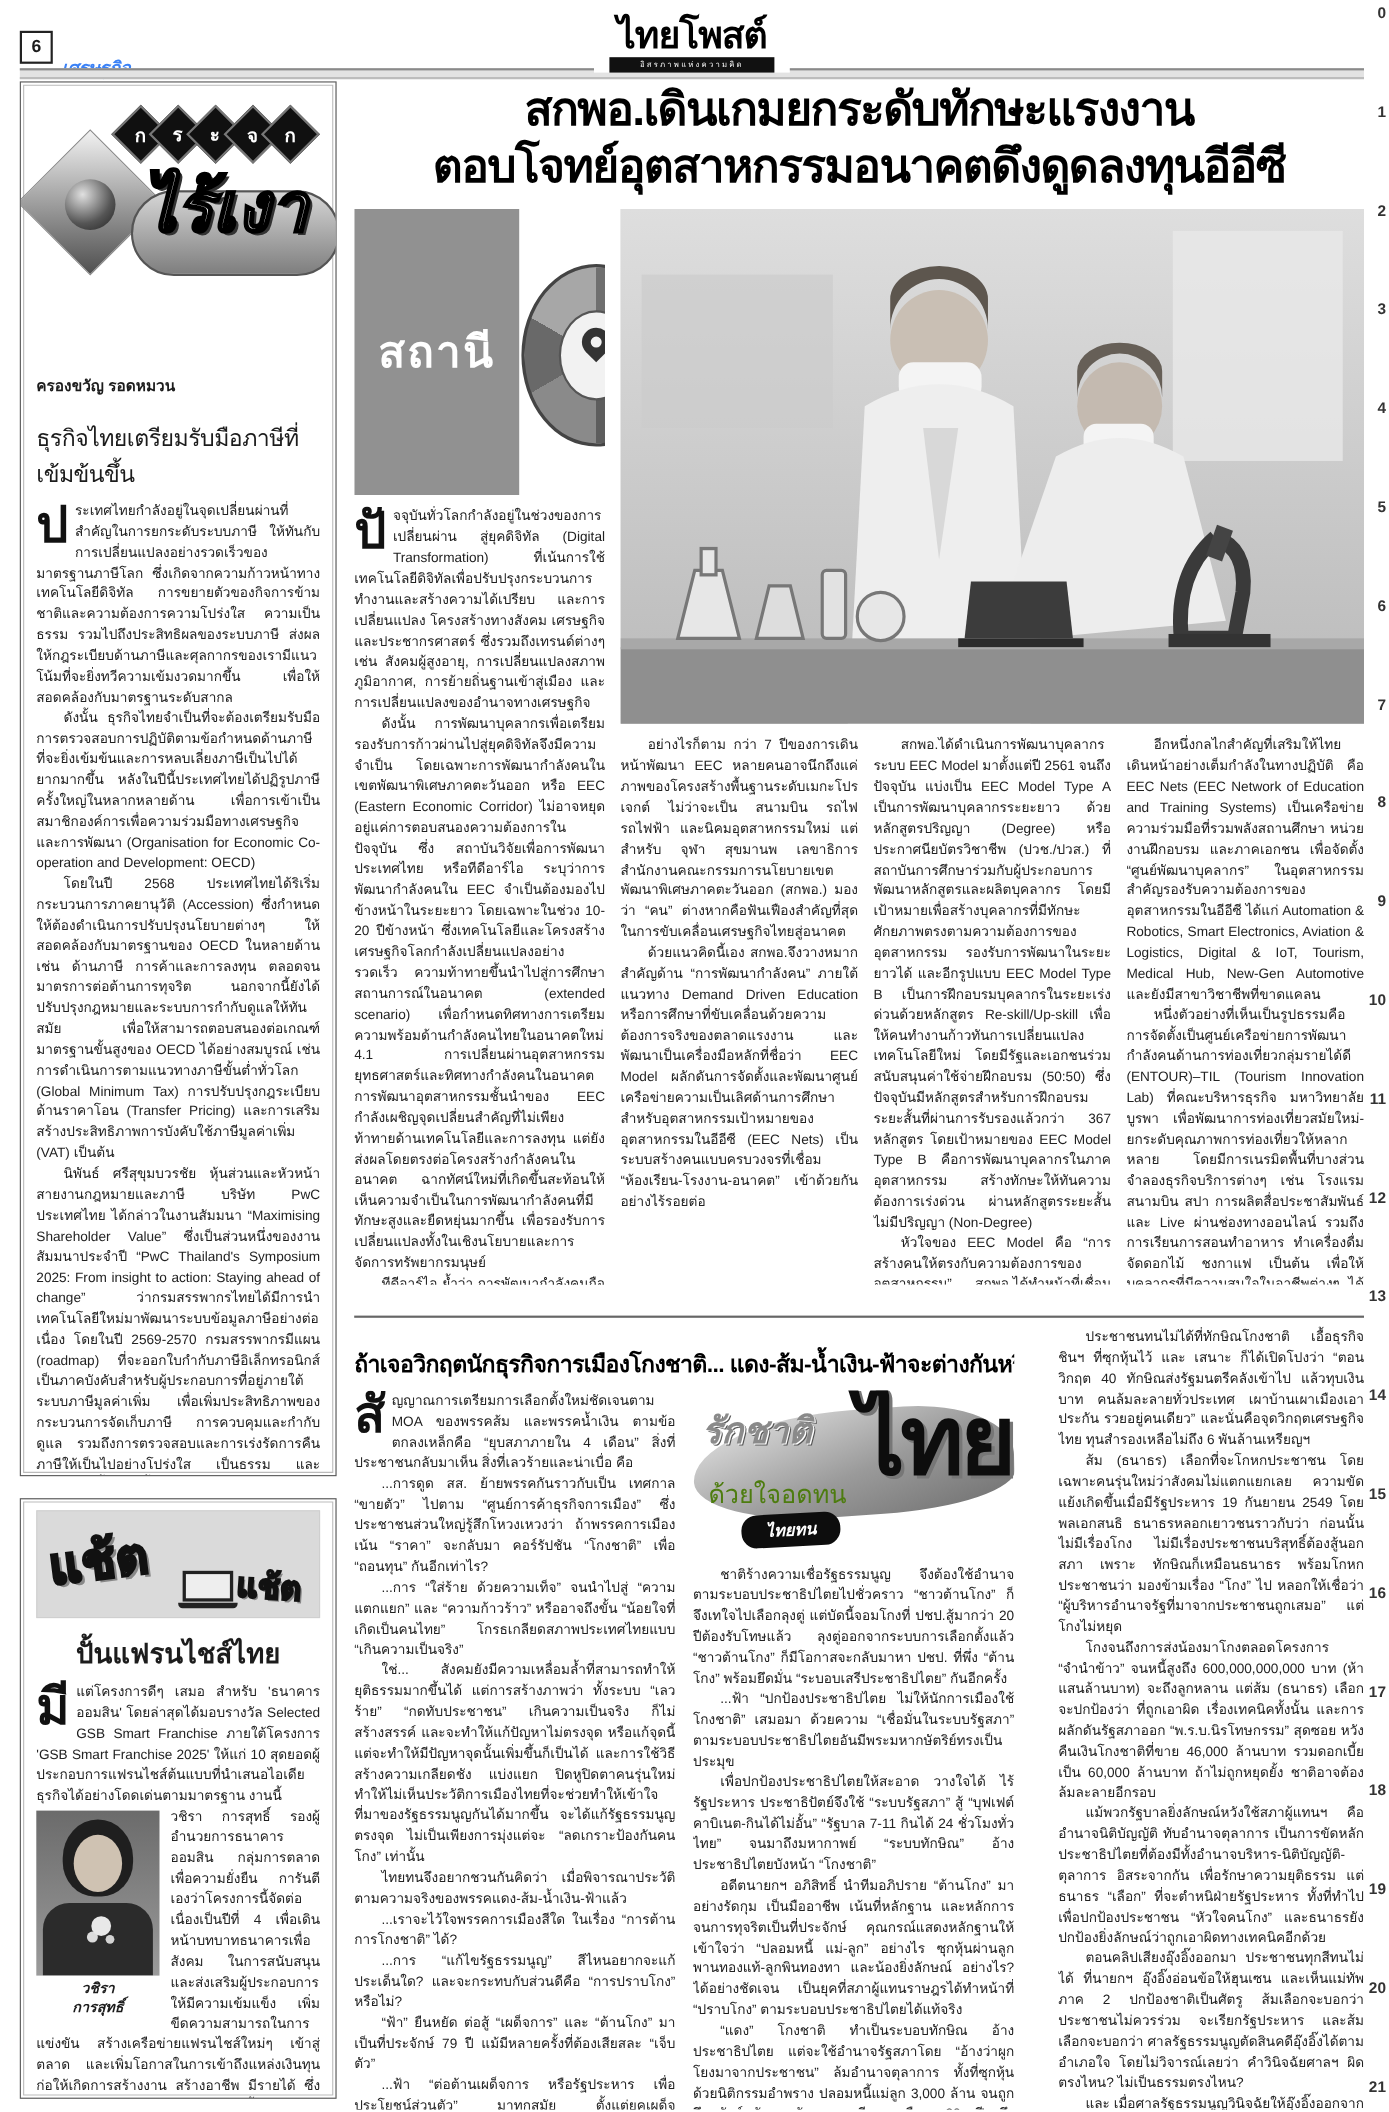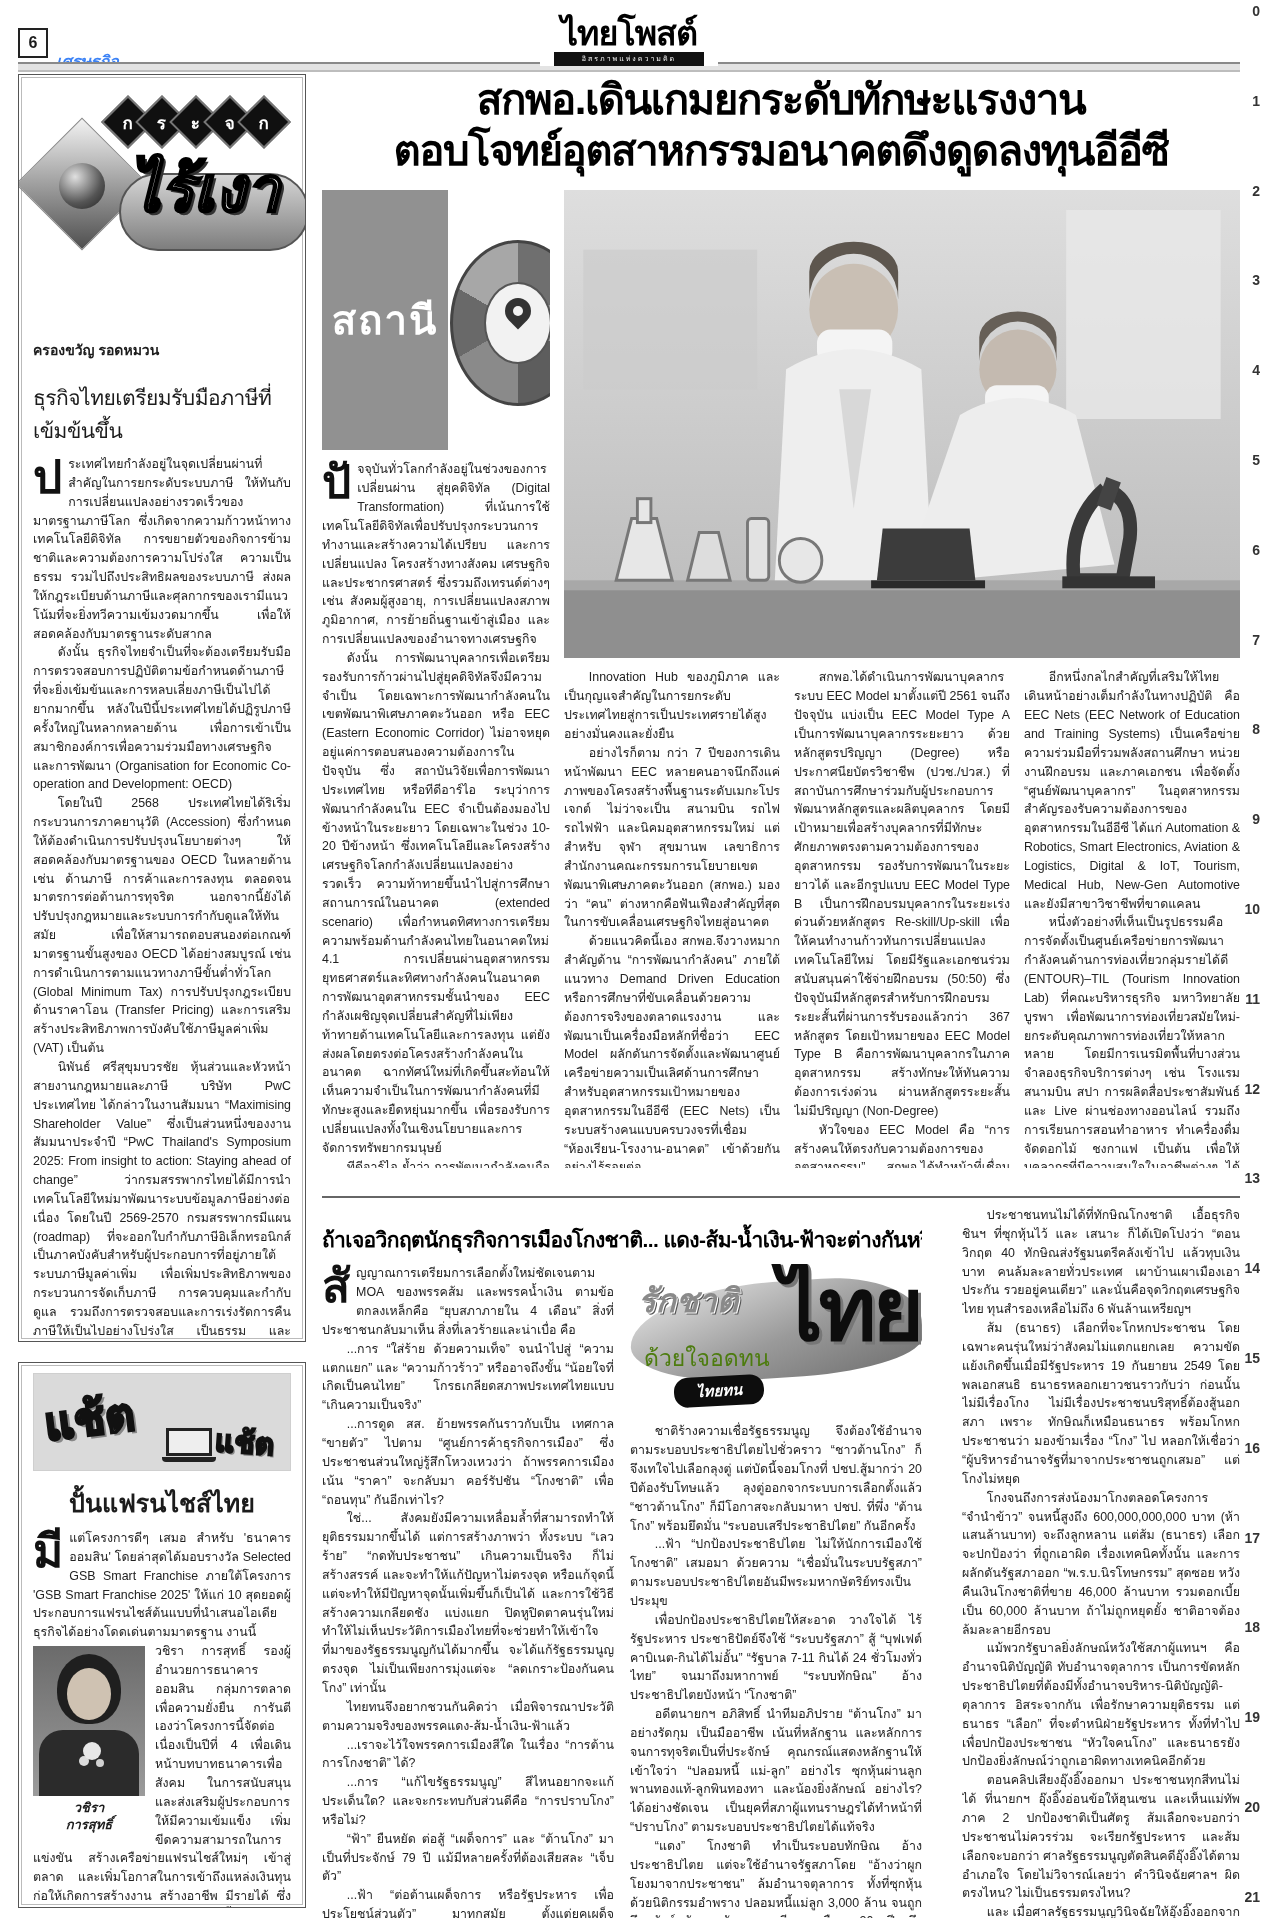--- a/index.html
+++ b/index.html
@@ -58,21 +58,21 @@
   .p-face{position:absolute;left:34px;top:22px;width:44px;height:52px;border-radius:50%;background:#cfc2b2;}
   .p-body{position:absolute;left:6px;top:84px;width:100px;height:66px;border-radius:24px 24px 0 0;background:#2b2b2b;}
   .p-flower{position:absolute;left:50px;top:96px;width:18px;height:18px;border-radius:50%;background:#e8e8e8;box-shadow:-8px 10px 0 -4px #dcdcdc,8px 12px 0 -5px #d2d2d2;}
   .ccaption{font-size:13px;font-weight:bold;font-style:italic;line-height:1.3;margin-top:4px;}
   
   .main-article{position:absolute;left:322px;top:74px;width:918px;height:1114px;overflow:hidden;}
   .headline{font-size:42px;font-weight:900;text-align:center;line-height:1.22;letter-spacing:-1.5px;color:#000;}
   .ma-body{display:flex;gap:14px;margin-top:14px;height:978px;}
   .ma-col1{width:228px;flex:none;overflow:hidden;}
   .station-logo{display:flex;height:260px;margin-bottom:10px;}
-  .st-stack{width:126px;flex:none;display:flex;flex-direction:column;}
+  .st-stack{width:150px;flex:none;display:flex;flex-direction:column;}
   .st-top{background:#919191;color:#fff;font-size:40px;font-weight:bold;flex:1;display:flex;align-items:center;justify-content:center;letter-spacing:2px;}
   .st-bot{background:#000;color:#fff;font-size:50px;font-weight:900;flex:1.2;display:flex;align-items:center;justify-content:center;}
   .st-wheel{flex:1;position:relative;}
   .donut{position:absolute;left:2px;top:50px;width:130px;height:160px;border-radius:50%;
          background:conic-gradient(#6f6f6f 0 60deg,#9d9d9d 60deg 120deg,#5d5d5d 120deg 180deg,#8a8a8a 180deg 240deg,#696969 240deg 300deg,#a7a7a7 300deg 360deg);
          border:3px solid #444;}
   .donut-center{position:absolute;left:50%;top:50%;transform:translate(-50%,-50%);width:64px;height:78px;border-radius:50%;background:#f2f2f2;border:2px solid #555;}
   .pin{position:absolute;left:50%;top:14px;transform:translateX(-50%);width:26px;height:26px;border-radius:50% 50% 50% 0;background:#333;transform:translateX(-50%) rotate(-45deg);}
   .pin::after{content:"";position:absolute;left:8px;top:8px;width:10px;height:10px;border-radius:50%;background:#f2f2f2;}
   .ma-right{flex:1;display:flex;flex-direction:column;overflow:hidden;}
@@ -258,21 +258,20 @@
 
           <path d="M330 340 l90 0 l6 52 l-102 0 Z" fill="#3c3c3c"></path>
           <rect x="318" y="392" width="118" height="8" fill="#2a2a2a"></rect>
 
           <path d="M560 300 q30 10 26 50 l-8 42 h-50 q-6 -60 32 -92" fill="none" stroke="#3a3a3a" stroke-width="14"></path>
           <rect x="516" y="388" width="96" height="12" fill="#333333"></rect>
           <rect x="556" y="290" width="16" height="30" fill="#444444" transform="rotate(20 564 305)"></rect>
         </svg>
         <div class="ma-cols">
           <div class="ma-colN">
-              <p class="para">Innovation Hub ของภูมิภาค และเป็นกุญแจสำคัญในการยกระดับประเทศไทยสู่การเป็นประเทศรายได้สูงอย่างมั่นคงและยั่งยืน</p>
               <p class="para">อย่างไรก็ตาม กว่า 7 ปีของการเดินหน้าพัฒนา EEC หลายคนอาจนึกถึงแค่ภาพของโครงสร้างพื้นฐานระดับเมกะโปรเจกต์ ไม่ว่าจะเป็น สนามบิน รถไฟ รถไฟฟ้า และนิคมอุตสาหกรรมใหม่ แต่สำหรับ จุฬา สุขมานพ เลขาธิการสำนักงานคณะกรรมการนโยบายเขตพัฒนาพิเศษภาคตะวันออก (สกพอ.) มองว่า “คน” ต่างหากคือฟันเฟืองสำคัญที่สุดในการขับเคลื่อนเศรษฐกิจไทยสู่อนาคต</p>
               <p class="para">ด้วยแนวคิดนี้เอง สกพอ.จึงวางหมากสำคัญด้าน “การพัฒนากำลังคน” ภายใต้แนวทาง Demand Driven Education หรือการศึกษาที่ขับเคลื่อนด้วยความต้องการจริงของตลาดแรงงาน และพัฒนาเป็นเครื่องมือหลักที่ชื่อว่า EEC Model ผลักดันการจัดตั้งและพัฒนาศูนย์เครือข่ายความเป็นเลิศด้านการศึกษาสำหรับอุตสาหกรรมเป้าหมายของอุตสาหกรรมในอีอีซี (EEC Nets) เป็นระบบสร้างคนแบบครบวงจรที่เชื่อม “ห้องเรียน-โรงงาน-อนาคต” เข้าด้วยกันอย่างไร้รอยต่อ</p>
             </div>
           <div class="ma-colN">
               <p class="para">สกพอ.ได้ดำเนินการพัฒนาบุคลากรระบบ EEC Model มาตั้งแต่ปี 2561 จนถึงปัจจุบัน แบ่งเป็น EEC Model Type A เป็นการพัฒนาบุคลากรระยะยาว ด้วยหลักสูตรปริญญา (Degree) หรือประกาศนียบัตรวิชาชีพ (ปวช./ปวส.) ที่สถาบันการศึกษาร่วมกับผู้ประกอบการ พัฒนาหลักสูตรและผลิตบุคลากร โดยมีเป้าหมายเพื่อสร้างบุคลากรที่มีทักษะ ศักยภาพตรงตามความต้องการของอุตสาหกรรม รองรับการพัฒนาในระยะยาวได้ และอีกรูปแบบ EEC Model Type B เป็นการฝึกอบรมบุคลากรในระยะเร่งด่วนด้วยหลักสูตร Re-skill/Up-skill เพื่อให้คนทำงานก้าวทันการเปลี่ยนแปลงเทคโนโลยีใหม่ โดยมีรัฐและเอกชนร่วมสนับสนุนค่าใช้จ่ายฝึกอบรม (50:50) ซึ่งปัจจุบันมีหลักสูตรสำหรับการฝึกอบรมระยะสั้นที่ผ่านการรับรองแล้วกว่า 367 หลักสูตร โดยเป้าหมายของ EEC Model Type B คือการพัฒนาบุคลากรในภาคอุตสาหกรรม สร้างทักษะให้ทันความต้องการเร่งด่วน ผ่านหลักสูตรระยะสั้น ไม่มีปริญญา (Non-Degree)</p>
               <p class="para">หัวใจของ EEC Model คือ “การสร้างคนให้ตรงกับความต้องการของอุตสาหกรรม” สกพอ.ได้ทำหน้าที่เชื่อมโยงสถาบันการศึกษา ภาครัฐและภาคเอกชนเข้าสู่ระบบเดียวกัน เพื่อให้ทุกฝ่ายร่วมกันออกแบบหลักสูตร ฝึกอบรม และผลิตบุคลากรที่ทำงานได้ทันทีหลังเรียนจบ</p>
             </div>
           <div class="ma-colN">
               <p class="para">อีกหนึ่งกลไกสำคัญที่เสริมให้ไทยเดินหน้าอย่างเต็มกำลังในทางปฏิบัติ คือ EEC Nets (EEC Network of Education and Training Systems) เป็นเครือข่ายความร่วมมือที่รวมพลังสถานศึกษา หน่วยงานฝึกอบรม และภาคเอกชน เพื่อจัดตั้ง “ศูนย์พัฒนาบุคลากร” ในอุตสาหกรรมสำคัญรองรับความต้องการของอุตสาหกรรมในอีอีซี ได้แก่ Automation &amp; Robotics, Smart Electronics, Aviation &amp; Logistics, Digital &amp; IoT, Tourism, Medical Hub, New-Gen Automotive และยังมีสาขาวิชาชีพที่ขาดแคลน</p>
               <p class="para">หนึ่งตัวอย่างที่เห็นเป็นรูปธรรมคือ การจัดตั้งเป็นศูนย์เครือข่ายการพัฒนากำลังคนด้านการท่องเที่ยวกลุ่มรายได้ดี (ENTOUR)–TIL (Tourism Innovation Lab) ที่คณะบริหารธุรกิจ มหาวิทยาลัยบูรพา เพื่อพัฒนาการท่องเที่ยวสมัยใหม่-ยกระดับคุณภาพการท่องเที่ยวให้หลากหลาย โดยมีการเนรมิตพื้นที่บางส่วนจำลองธุรกิจบริการต่างๆ เช่น โรงแรม สนามบิน สปา การผลิตสื่อประชาสัมพันธ์และ Live ผ่านช่องทางออนไลน์ รวมถึงการเรียนการสอนทำอาหาร ทำเครื่องดื่ม จัดดอกไม้ ชงกาแฟ เป็นต้น เพื่อให้บุคลากรที่มีความสนใจในอาชีพต่างๆ ได้เรียนรู้และนำไปประกอบอาชีพในพื้นที่ EEC หรือเข้าสู่ตลาดแรงงานอุตสาหกรรมการท่องเที่ยวทั้งในและต่างประเทศ โดยแต่ละปีผลิตบุคลากรทั้งที่เป็นนิสิตนักศึกษาและการเพิ่มทักษะบุคลากรในอุตสาหกรรมท่องเที่ยวปีละหลายพันคน</p>
@@ -282,22 +281,22 @@
     </div>
   </main>
 
   <section class="politics">
     <div class="pol-left">
       <h2 class="pol-headline">ถ้าเจอวิกฤตนักธุรกิจการเมืองโกงชาติ... แดง-ส้ม-น้ำเงิน-ฟ้าจะต่างกันหรือไม่? ตอนที่ 2</h2>
       <div class="pol-cols">
         <div class="pol-col">
           <p class="lead-para"><span class="dropcap">สั</span><span>ญญาณการเตรียมการเลือกตั้งใหม่ชัดเจนตาม MOA ของพรรคส้ม และพรรคน้ำเงิน ตามข้อตกลงเหล็กคือ “ยุบสภาภายใน 4 เดือน” สิ่งที่ประชาชนกลับมาเห็น สิ่งที่เลวร้ายและน่าเบื่อ คือ</span></p>
           <div>
+              <p class="para">...การดูด สส. ย้ายพรรคกันราวกับเป็น เทศกาล “ขายตัว” ไปตาม “ศูนย์การค้าธุรกิจการเมือง” ซึ่งประชาชนส่วนใหญ่รู้สึกโหวงเหวงว่า ถ้าพรรคการเมืองเน้น “ราคา” จะกลับมา คอร์รัปชัน “โกงชาติ” เพื่อ “ถอนทุน” กันอีกเท่าไร?</p>
               <p class="para">...การ “ใส่ร้าย ด้วยความเท็จ” จนนำไปสู่ “ความแตกแยก” และ “ความก้าวร้าว” หรืออาจถึงขั้น “น้อยใจที่เกิดเป็นคนไทย” โกรธเกลียดสภาพประเทศไทยแบบ “เกินความเป็นจริง”</p>
-              <p class="para">...การดูด สส. ย้ายพรรคกันราวกับเป็น เทศกาล “ขายตัว” ไปตาม “ศูนย์การค้าธุรกิจการเมือง” ซึ่งประชาชนส่วนใหญ่รู้สึกโหวงเหวงว่า ถ้าพรรคการเมืองเน้น “ราคา” จะกลับมา คอร์รัปชัน “โกงชาติ” เพื่อ “ถอนทุน” กันอีกเท่าไร?</p>
               <p class="para">ใช่... สังคมยังมีความเหลื่อมล้ำที่สามารถทำให้ยุติธรรมมากขึ้นได้ แต่การสร้างภาพว่า ทั้งระบบ “เลวร้าย” “กดทับประชาชน” เกินความเป็นจริง ก็ไม่สร้างสรรค์ และจะทำให้แก้ปัญหาไม่ตรงจุด หรือแก้จุดนี้ แต่จะทำให้มีปัญหาจุดนั้นเพิ่มขึ้นก็เป็นได้ และการใช้วิธีสร้างความเกลียดชัง แบ่งแยก ปิดหูปิดตาคนรุ่นใหม่ ทำให้ไม่เห็นประวัติการเมืองไทยที่จะช่วยทำให้เข้าใจที่มาของรัฐธรรมนูญกันได้มากขึ้น จะได้แก้รัฐธรรมนูญตรงจุด ไม่เป็นเพียงการมุ่งแต่จะ “ลดเกราะป้องกันคนโกง” เท่านั้น</p>
               <p class="para">ไทยทนจึงอยากชวนกันคิดว่า เมื่อพิจารณาประวัติตามความจริงของพรรคแดง-ส้ม-น้ำเงิน-ฟ้าแล้ว</p>
               <p class="para">...เราจะไว้ใจพรรคการเมืองสีใด ในเรื่อง “การต้านการโกงชาติ” ได้?</p>
               <p class="para">...การ “แก้ไขรัฐธรรมนูญ” สีไหนอยากจะแก้ประเด็นใด? และจะกระทบกับส่วนดีคือ “การปราบโกง” หรือไม่?</p>
               <p class="para">“ฟ้า” ยืนหยัด ต่อสู้ “เผด็จการ” และ “ต้านโกง” มาเป็นที่ประจักษ์ 79 ปี แม้มีหลายครั้งที่ต้องเสียสละ “เจ็บตัว”</p>
               <p class="para">...ฟ้า “ต่อต้านเผด็จการ หรือรัฐประหาร เพื่อประโยชน์ส่วนตัว” มาทุกสมัย ตั้งแต่ยุคเผด็จประชาธิปไตย ไม่ว่าจะสมัย จอมพล ป. พิบูลสงคราม, จอมพลสฤษดิ์ ธนะรัชต์, จอมพลถนอม กิตติขจร รวมถึงสมัยพลเอกสุจินดา คราประยูร</p>
             </div>
         </div>
         <div class="pol-col">
           <div class="thaiton">

